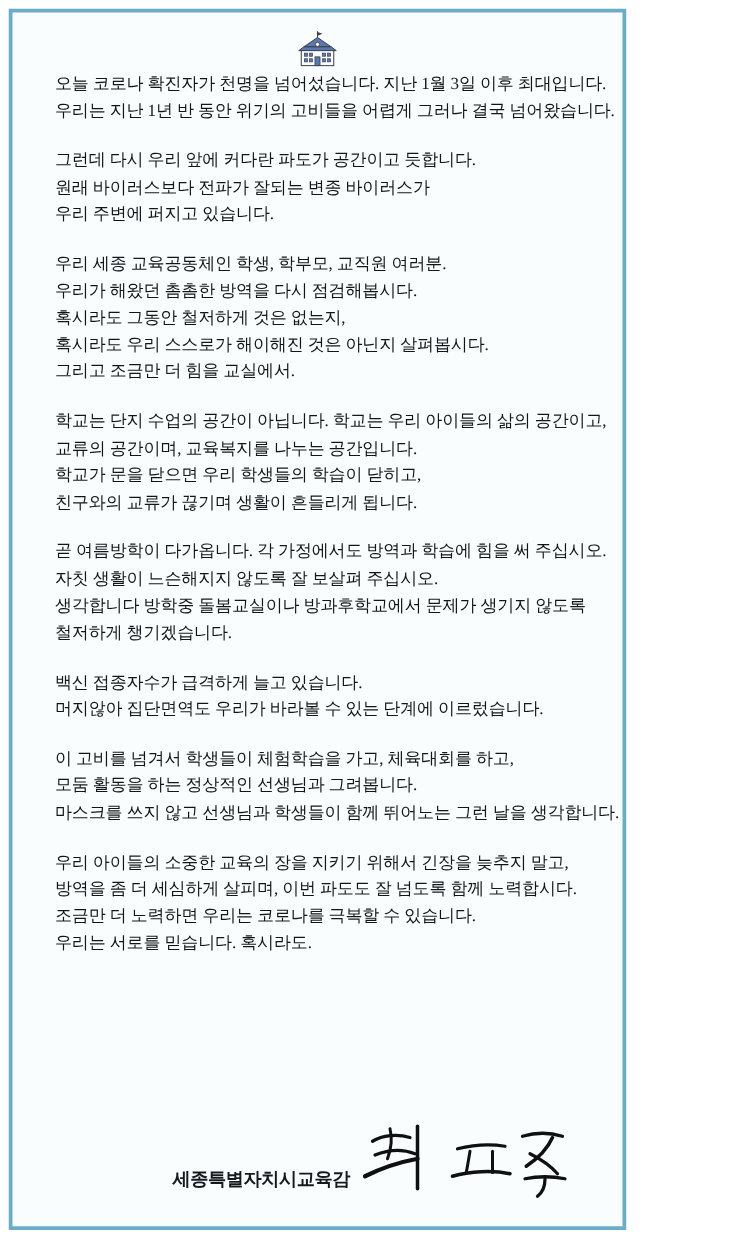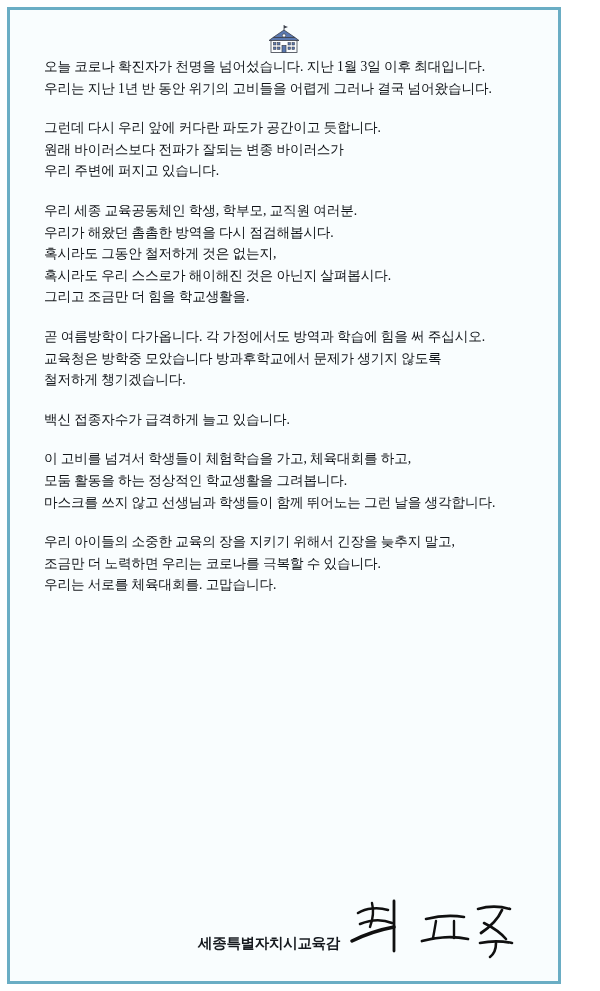--- a/index.html
+++ b/index.html
@@ -12,21 +12,21 @@
     height: 991px;
     background: #ffffff;
     font-family: "Liberation Serif", "DejaVu Serif", serif;
     overflow: hidden;
   }
 
   .letter-card {
     position: absolute;
     left: 7px;
     top: 7px;
-    width: 554px;
+    width: 494px;
     height: 977px;
     box-sizing: border-box;
     background: #f9fdfe;
     border: 3px solid #6aadc4;
     overflow: hidden;
   }
 
   
   .header-icon-wrap {
     width: 100%;
@@ -131,44 +131,53 @@
       <div class="line">그런데 다시 우리 앞에 커다란 파도가 공간이고 듯합니다.</div>
       <div class="line">원래 바이러스보다 전파가 잘되는 변종 바이러스가</div>
       <div class="line">우리 주변에 퍼지고 있습니다.</div>
     </div>
 
     <div class="para">
       <div class="line">우리 세종 교육공동체인 학생, 학부모, 교직원 여러분.</div>
       <div class="line">우리가 해왔던 촘촘한 방역을 다시 점검해봅시다.</div>
       <div class="line">혹시라도 그동안 철저하게 것은 없는지,</div>
       <div class="line">혹시라도 우리 스스로가 해이해진 것은 아닌지 살펴봅시다.</div>
-      <div class="line">그리고 조금만 더 힘을 학교생활을.</div>
-    </div>
-
+      <div class="line">그리고 조금만 더 힘을 교실에서.</div>
+    </div>
+
+    <div class="para">
+      <div class="line">학교는 단지 수업의 공간이 아닙니다. 학교는 우리 아이들의 삶의 공간이고,</div>
+      <div class="line">교류의 공간이며, 교육복지를 나누는 공간입니다.</div>
+      <div class="line">학교가 문을 닫으면 우리 학생들의 학습이 닫히고,</div>
+      <div class="line">친구와의 교류가 끊기며 생활이 흔들리게 됩니다.</div>
+    </div>
 
     <div class="para">
       <div class="line">곧 여름방학이 다가옵니다. 각 가정에서도 방역과 학습에 힘을 써 주십시오.</div>
-      <div class="line">교육청은 방학중 모았습니다 방과후학교에서 문제가 생기지 않도록</div>
+      <div class="line">자칫 생활이 느슨해지지 않도록 잘 보살펴 주십시오.</div>
+      <div class="line">생각합니다 방학중 돌봄교실이나 방과후학교에서 문제가 생기지 않도록</div>
       <div class="line">철저하게 챙기겠습니다.</div>
     </div>
 
     <div class="para">
       <div class="line">백신 접종자수가 급격하게 늘고 있습니다.</div>
+      <div class="line">머지않아 집단면역도 우리가 바라볼 수 있는 단계에 이르렀습니다.</div>
     </div>
 
     <div class="para">
       <div class="line">이 고비를 넘겨서 학생들이 체험학습을 가고, 체육대회를 하고,</div>
-      <div class="line">모둠 활동을 하는 정상적인 학교생활을 그려봅니다.</div>
+      <div class="line">모둠 활동을 하는 정상적인 선생님과 그려봅니다.</div>
       <div class="line">마스크를 쓰지 않고 선생님과 학생들이 함께 뛰어노는 그런 날을 생각합니다.</div>
     </div>
 
     <div class="para">
       <div class="line">우리 아이들의 소중한 교육의 장을 지키기 위해서 긴장을 늦추지 말고,</div>
+      <div class="line">방역을 좀 더 세심하게 살피며, 이번 파도도 잘 넘도록 함께 노력합시다.</div>
       <div class="line">조금만 더 노력하면 우리는 코로나를 극복할 수 있습니다.</div>
-      <div class="line">우리는 서로를 체육대회를. 고맙습니다.</div>
+      <div class="line">우리는 서로를 믿습니다. 혹시라도.</div>
     </div>
 
   </div>
 
   <div class="signature-row">
     <div class="signature-title">세종특별자치시교육감</div>
     <div class="signature-mark" title="최 교 진">
       <svg width="170" height="62" viewBox="0 0 170 62" xmlns="http://www.w3.org/2000/svg" fill="none" stroke="#101010" stroke-linecap="round" stroke-linejoin="round">
 
         <path d="M8 16 C16 11, 28 10, 38 13" stroke-width="2.6"></path>

